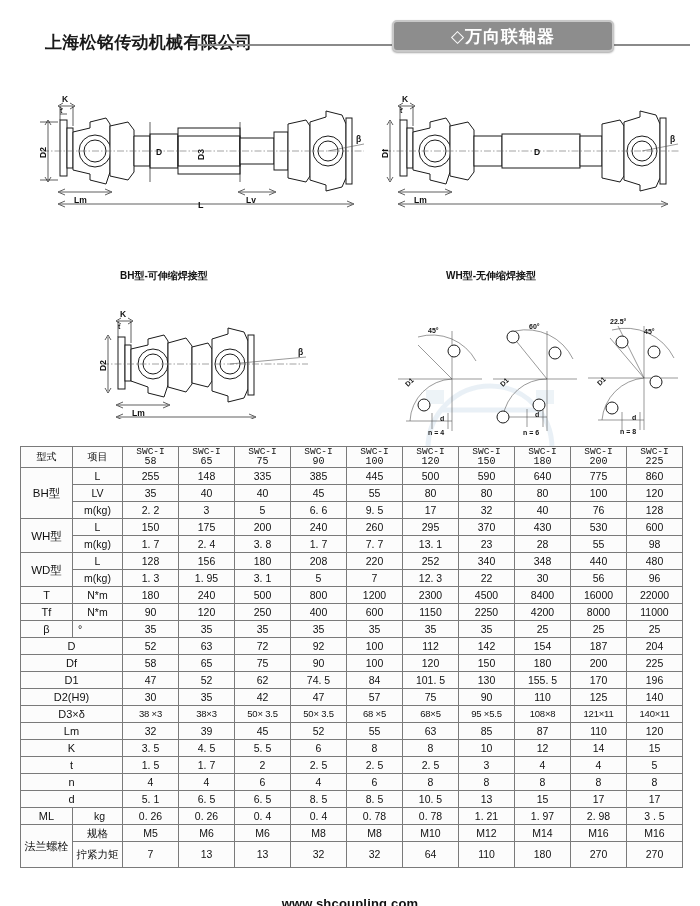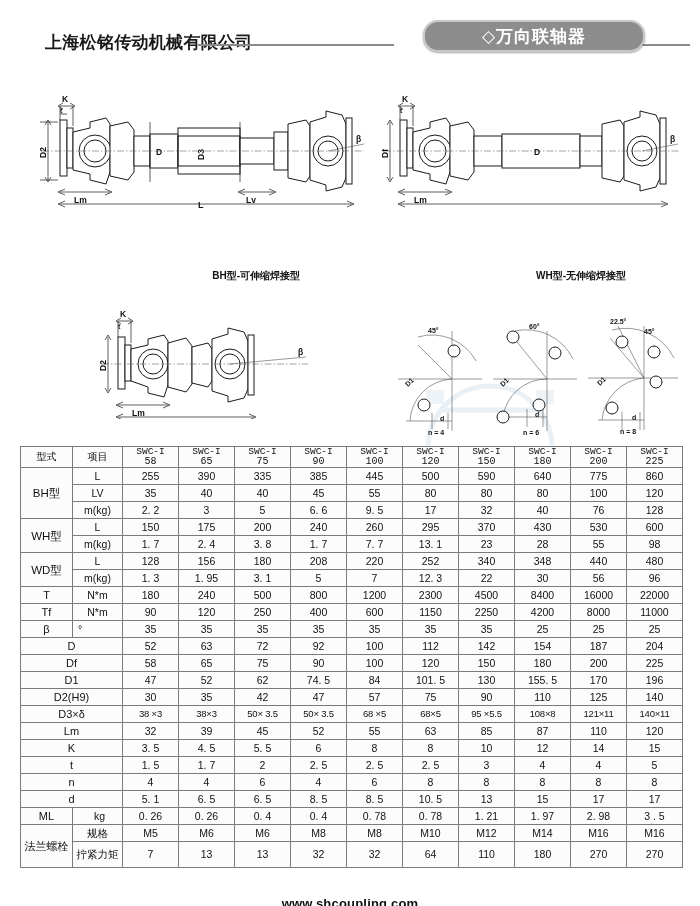--- a/index.html
+++ b/index.html
@@ -41,34 +41,34 @@
   .hline {
     position:absolute; top:44px; height:2px; background:#8a8a8a;
   }
   .hline.left  { left: 198px; width: 196px; }
   .hline.right { left: 612px; width: 78px; }
   .title-plate {
     position: absolute; left: 392px; top: 20px;
     width: 222px; height: 32px;
     background: #8d8d8d;
     border: 2px solid #c8c8c8;
-    border-radius: 15px;
+    border-radius: 5px;
     box-shadow: 0 1px 2px rgba(0,0,0,.35);
-    display: flex; align-items: center; justify-content: center; margin-left: 31px;
+    display: flex; align-items: center; justify-content: center;
   }
   .title-plate span {
     color: #fff; font-size: 17px; font-weight: bold;
     letter-spacing: 1px; white-space: nowrap;
   }
 
   
   .drawings { position: relative; height: 370px; }
   .fig { position: absolute; }
   .fig-cap {
-    position: absolute; text-align: right;
+    position: absolute; text-align: left;
     font-size: 10px; font-weight: bold; color: #111;
     white-space: nowrap;
   }
   svg { display:block; }
   .ln   { stroke:#1a1a1a; stroke-width:1; fill:none; }
   .thin { stroke:#555; stroke-width:.6; fill:none; }
   .dash { stroke:#666; stroke-width:.6; fill:none; stroke-dasharray:7 2 1.5 2; }
   .dim  { stroke:#1a1a1a; stroke-width:.7; fill:none; }
   .lbl  { font-family:"Liberation Sans",sans-serif; font-size:8.5px; font-weight:bold; fill:#111; }
   .lbl-s{ font-family:"Liberation Sans",sans-serif; font-size:7px; font-weight:bold; fill:#111; }
@@ -482,21 +482,21 @@
             <span class="msize">225</span>
           </th>
         </tr>
       </thead>
       <tbody>
 
         <tr>
           <td class="typelabel" rowspan="3">BH型</td>
           <td class="unit">L</td>
           <td class="val">255</td>
-          <td class="val">390</td>
+          <td class="val">148</td>
           <td class="val">335</td>
           <td class="val">385</td>
           <td class="val">445</td>
           <td class="val">500</td>
           <td class="val">590</td>
           <td class="val">640</td>
           <td class="val">775</td>
           <td class="val">860</td>
         </tr>
         <tr>

